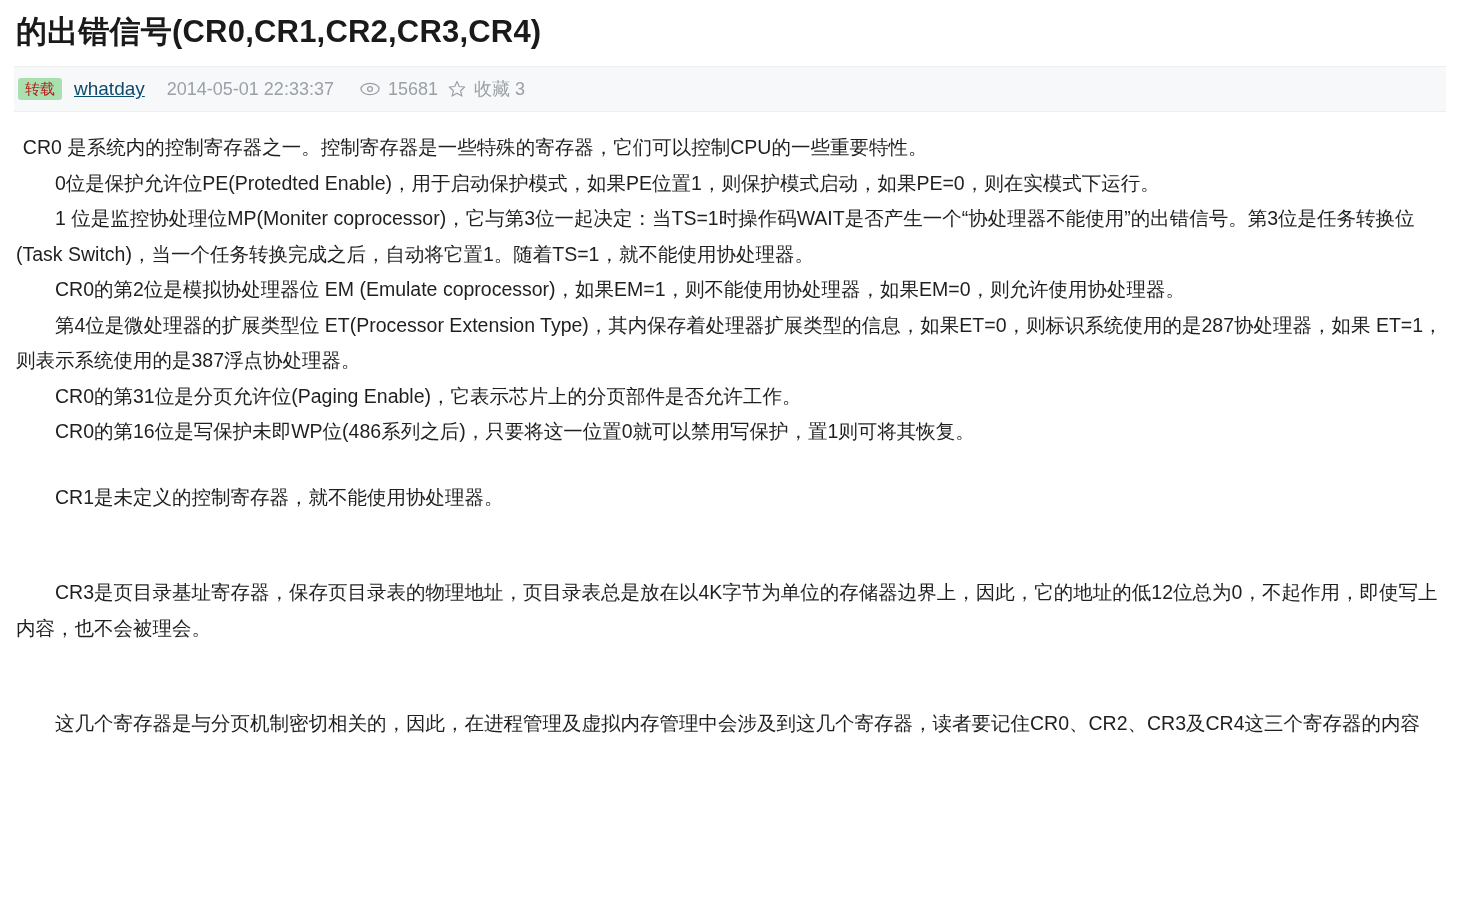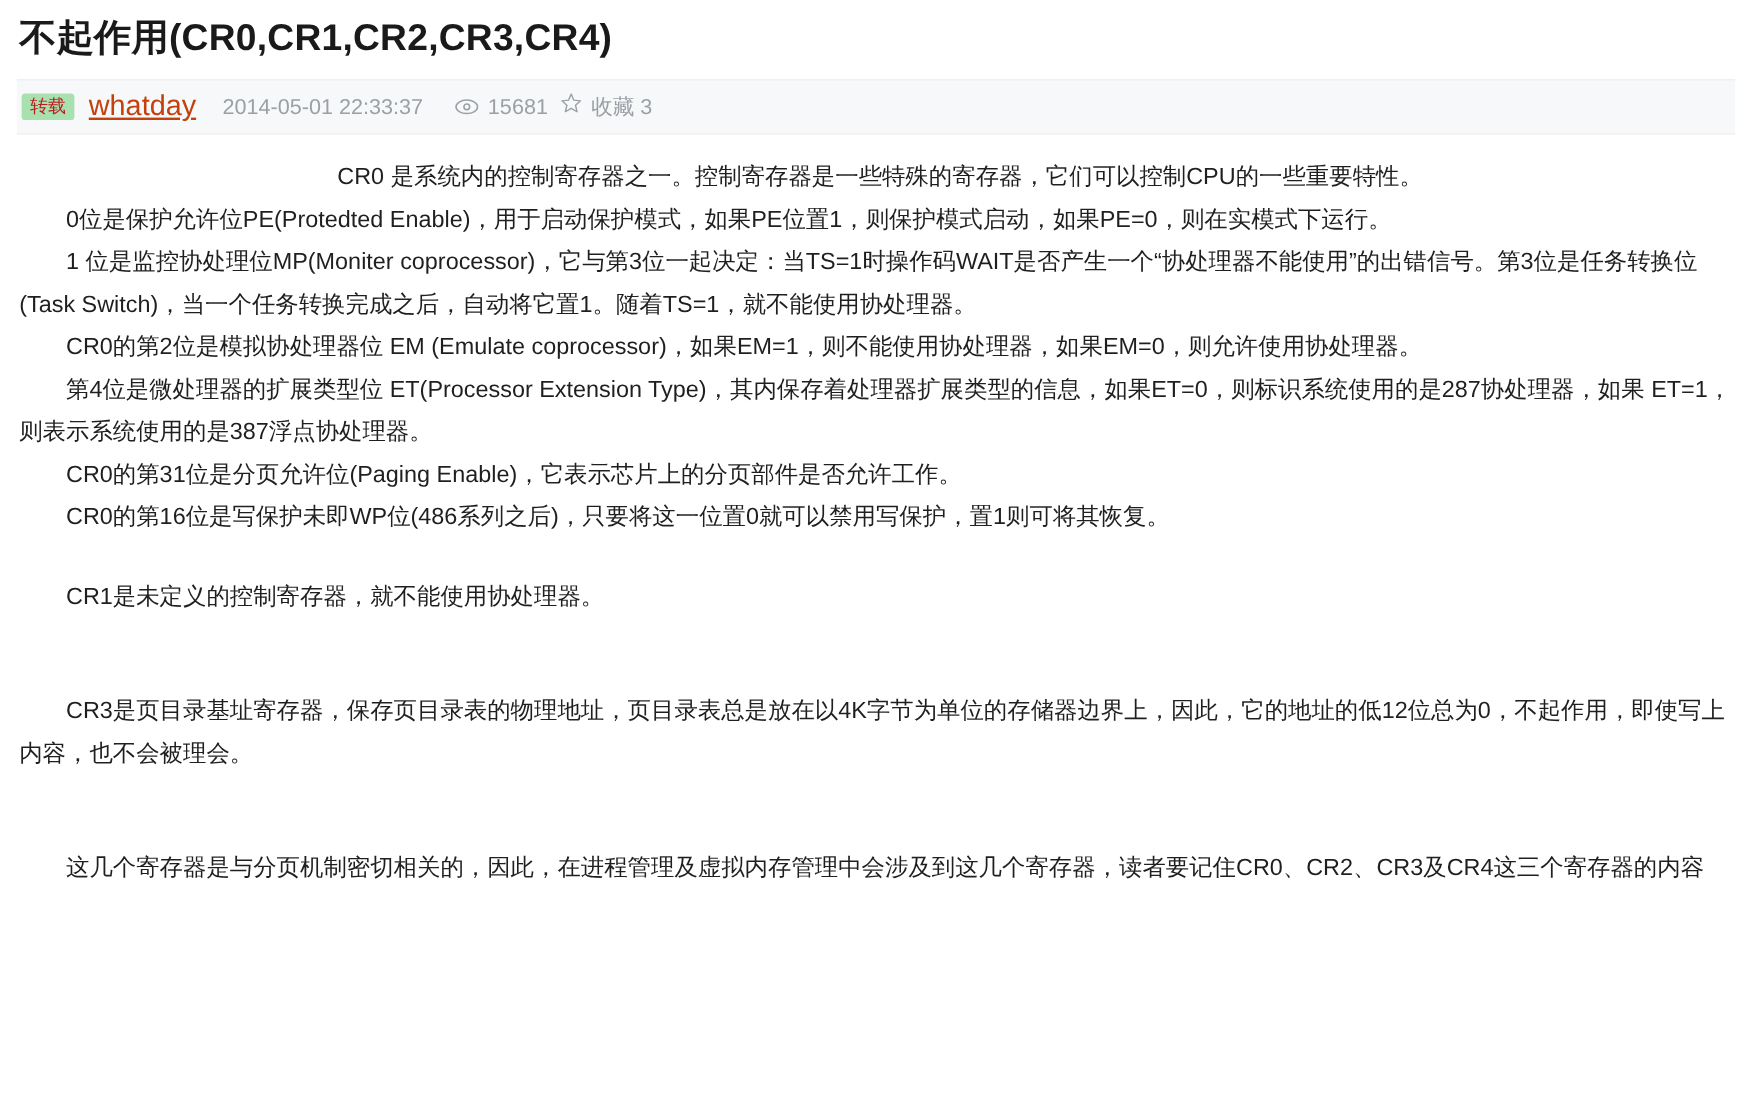--- a/index.html
+++ b/index.html
@@ -43,39 +43,39 @@
     justify-content: center;
     background: #a8e0b0;
     color: #b91c1c;
     font-size: 15px;
     border-radius: 3px;
     padding: 2px 7px;
     margin-right: 12px;
     line-height: 1.2;
   }
   .author {
-    color: #c2410c;
-    font-size: 24px;
+    color: #0c4a6e;
+    font-size: 19px;
     margin-right: 22px;
   }
   .timestamp {
     color: #9aa0a6;
     font-size: 18px;
     margin-right: 26px;
   }
   .views {
     display: inline-flex;
     align-items: center;
     color: #9aa0a6;
     font-size: 18px;
     margin-right: 10px;
   }
   .fav {
     display: inline-flex;
-    align-items: flex-start;
+    align-items: center;
     color: #9aa0a6;
     font-size: 18px;
   }
   .icon {
     display: inline-block;
     margin-right: 8px;
     line-height: 1;
   }
   .eye-icon svg, .star-icon svg {
     display: block;
@@ -85,32 +85,31 @@
     line-height: 1.82;
     color: #1f1f1f;
     padding: 0 2px;
   }
   .content p {
     margin: 0;
     text-indent: 2em;
   }
   .content p.lead {
     text-indent: 0.35em;
-    text-align: center;
   }
   .spacer {
     height: 30px;
   }
 </style>
 </head>
 <body>
 
 <div class="page">
 
-  <h1 class="article-title">不起作用(CR0,CR1,CR2,CR3,CR4)</h1>
+  <h1 class="article-title">的出错信号(CR0,CR1,CR2,CR3,CR4)</h1>
 
   <div class="meta-bar">
     <span class="badge-repost">转载</span>
     <a class="author" href="#">whatday</a>
     <span class="timestamp">2014-05-01 22:33:37</span>
     <span class="views">
       <span class="icon eye-icon">
         <svg width="20" height="14" viewBox="0 0 20 14">
           <ellipse cx="10" cy="7" rx="9" ry="5.6" fill="none" stroke="#9aa0a6" stroke-width="1.3"></ellipse>
           <circle cx="10" cy="7" r="2.4" fill="none" stroke="#9aa0a6" stroke-width="1.3"></circle>

